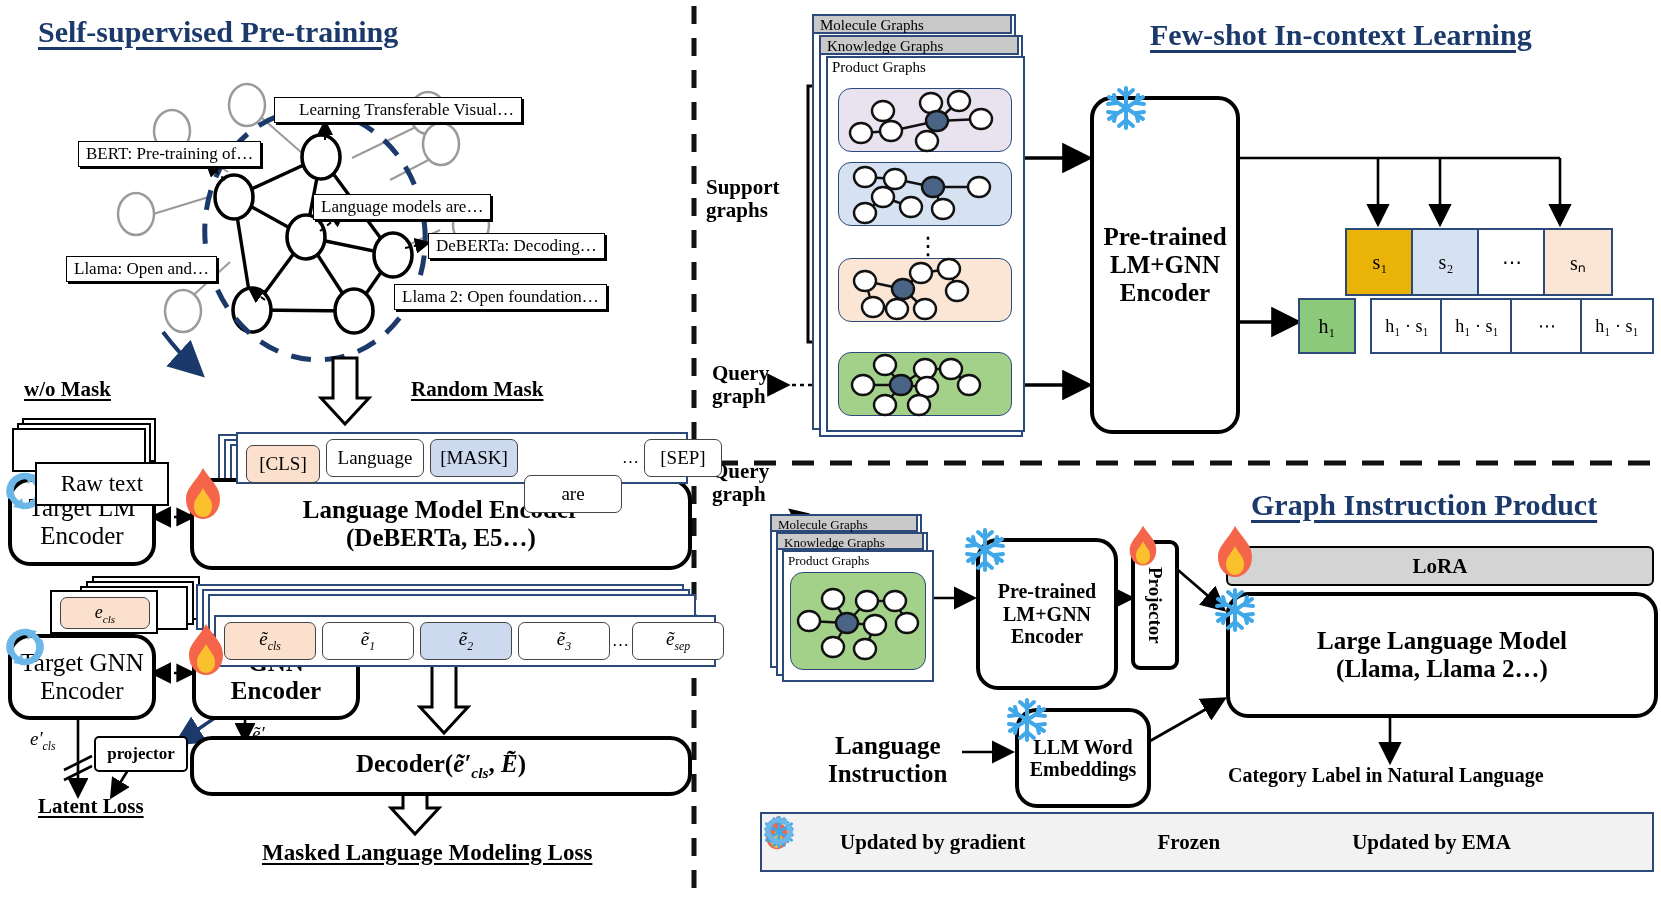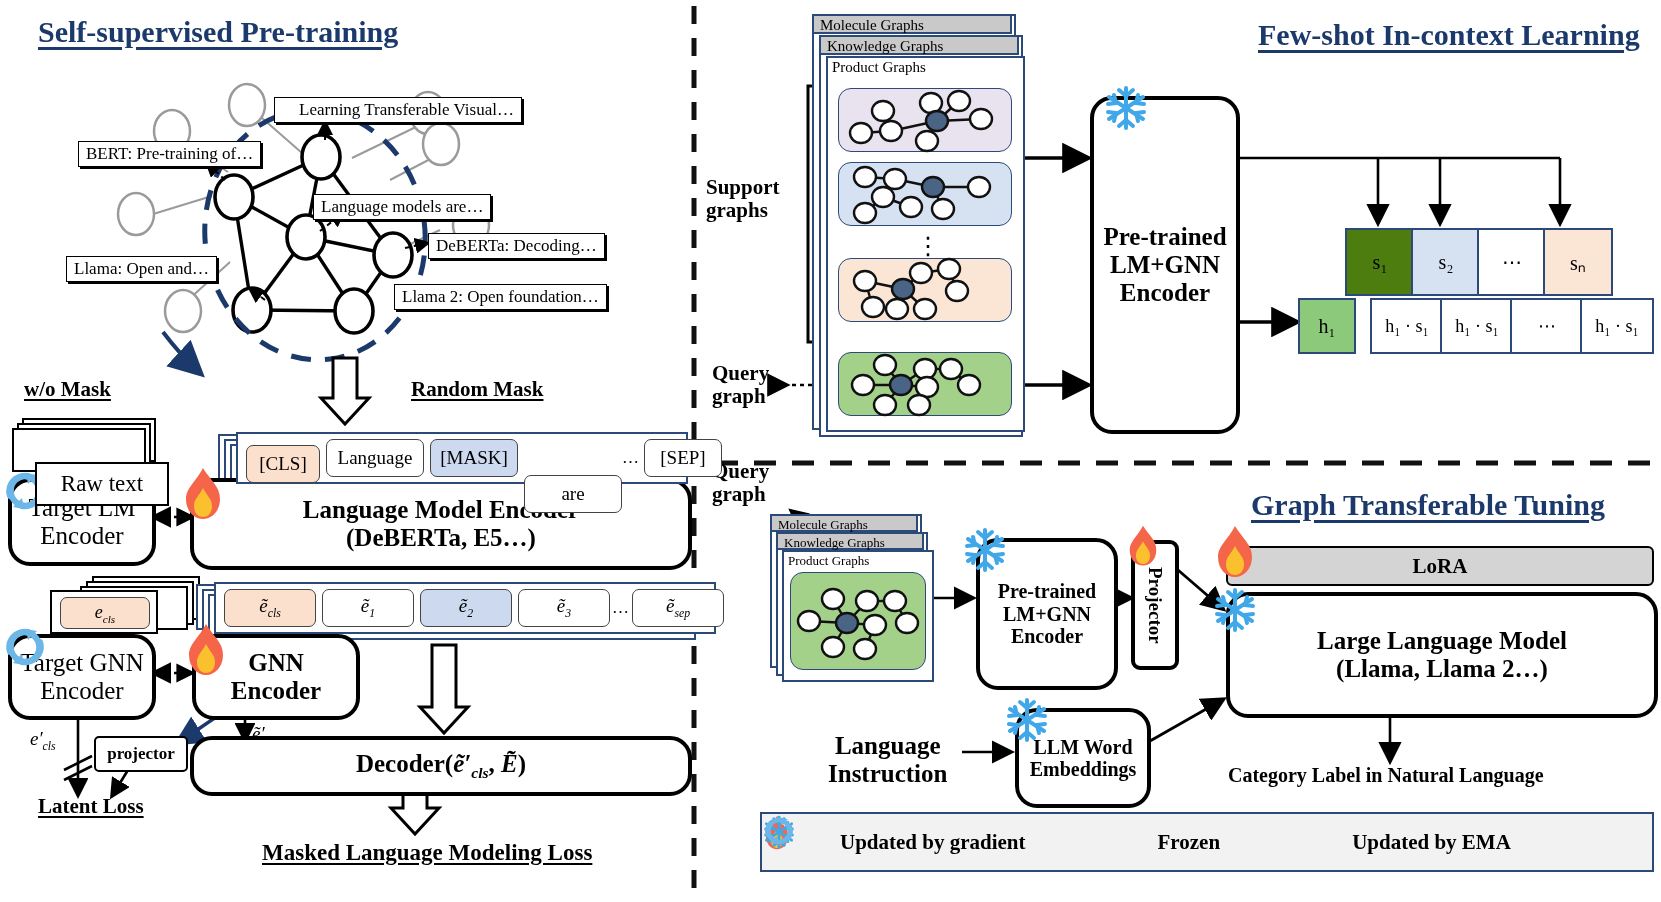--- a/index.html
+++ b/index.html
@@ -238,21 +238,21 @@
 <div class="sqbox" style="left:80px;top:586px;width:104px;height:40px;"></div>
 <div class="sqbox" style="left:50px;top:590px;width:104px;height:40px;z-index:3;">
   <div class="tok" style="left:8px;top:5px;width:88px;height:30px;background:#fbe0cd;font-size:18px;">
     <i>e<span class="mini">cls</span></i>
   </div>
 </div>
 
 <div class="tokrow" style="left:196px;top:584px;width:484px;height:42px;"></div>
 <div class="tokrow" style="left:202px;top:589px;width:484px;height:42px;"></div>
 <div class="tokrow" style="left:208px;top:594px;width:484px;height:42px;"></div>
-<div class="tokrow" style="left:214px;top:582px;width:470px;height:48px;z-index:4;padding-left:28px;">
+<div class="tokrow" style="left:214px;top:615px;width:470px;height:48px;z-index:4;padding-left:28px;">
   <div class="tok" style="left:8px;top:5px;width:90px;height:36px;background:#fbe0cd;font-size:19px;">
       <i>ẽ<span class="mini">cls</span></i>
     </div>
   <div class="tok" style="left:106px;top:5px;width:90px;height:36px;font-size:19px;">
       <i>ẽ<span class="mini">1</span></i>
     </div>
   <div class="tok" style="left:204px;top:5px;width:90px;height:36px;background:#ccd9ef;font-size:19px;">
       <i>ẽ<span class="mini">2</span></i>
     </div>
   <div class="tok" style="left:302px;top:5px;width:90px;height:36px;font-size:19px;">
@@ -292,21 +292,21 @@
 <div class="sqbox" style="left:94px;top:736px;width:90px;height:32px;font-size:17px;font-weight:bold;
      border-radius:5px;">projector</div>
 
 <div class="rbox" style="left:190px;top:736px;width:494px;height:52px;font-size:25px;">
   <span><b>Decoder</b>(<i>ẽ′<span class="mini">cls</span></i>, <i>Ẽ</i>)</span>
 </div>
 
 <div class="lbl ul-bold" style="left:38px;top:795px;font-size:21px;">Latent Loss</div>
 <div class="lbl ul-bold" style="left:262px;top:840px;font-size:23px;">Masked Language Modeling Loss</div>
 
-<div class="sec-title abs" style="left:1258px;top:18px;">Few-shot In-context Learning</div>
+<div class="sec-title abs" style="left:1150px;top:18px;">Few-shot In-context Learning</div>
 
 <div class="stackshadow" style="left:812px;top:14px;width:200px;height:412px;"></div>
 <div class="hdrbar" style="left:812px;top:14px;width:200px;height:20px;">Molecule Graphs</div>
 
 <div class="stackshadow" style="left:819px;top:35px;width:200px;height:398px;"></div>
 <div class="hdrbar" style="left:819px;top:35px;width:200px;height:20px;">Knowledge Graphs</div>
 
 <div class="stackshadow" style="left:826px;top:56px;width:195px;height:372px;background:#fff;"></div>
 <div class="plain" style="left:832px;top:59px;font-size:15px;">Product Graphs</div>
 
@@ -434,38 +434,38 @@
       <line x1="33" y1="29" x2="41" y2="28"></line>
         <line x1="33" y1="29" x2="35" y2="37"></line>
       <line x1="33" y1="19" x2="41" y2="20"></line>
         <line x1="33" y1="19" x2="35" y2="11"></line>
       <line x1="13" y1="29" x2="5" y2="28"></line>
         <line x1="13" y1="29" x2="11" y2="37"></line>
     </g>
   </svg>
 </div>
 
-<div class="sqbox" style="left:1345px;top:228px;width:66px;height:64px;background:#4d7c0f;
+<div class="sqbox" style="left:1345px;top:228px;width:66px;height:64px;background:#eab308;
      border:2px solid #2b4a7a;font-size:20px;">s₁</div>
 <div class="sqbox" style="left:1411px;top:228px;width:66px;height:64px;background:#d6e2f2;
      border:2px solid #2b4a7a;font-size:20px;">s₂</div>
 <div class="sqbox" style="left:1477px;top:228px;width:66px;height:64px;background:#fff;
      border:2px solid #2b4a7a;font-size:20px;">⋯</div>
 <div class="sqbox" style="left:1543px;top:228px;width:66px;height:64px;background:#fbe6d6;
      border:2px solid #2b4a7a;font-size:20px;">sₙ</div>
 
 <div class="sqbox" style="left:1298px;top:298px;width:54px;height:52px;background:#8cc97a;
      border:2px solid #2b4a7a;font-size:20px;">h₁</div>
 
 <div class="sqbox" style="left:1370px;top:298px;width:70px;height:52px;border:2px solid #2b4a7a;font-size:18px;">h₁ · s₁</div>
 <div class="sqbox" style="left:1440px;top:298px;width:70px;height:52px;border:2px solid #2b4a7a;font-size:18px;">h₁ · s₁</div>
 <div class="sqbox" style="left:1510px;top:298px;width:70px;height:52px;border:2px solid #2b4a7a;font-size:18px;">⋯</div>
 <div class="sqbox" style="left:1580px;top:298px;width:70px;height:52px;border:2px solid #2b4a7a;font-size:18px;">h₁ · s₁</div>
 
-<div class="sec-title abs" style="left:1251px;top:488px;">Graph Transferable Tuning</div>
+<div class="sec-title abs" style="left:1251px;top:488px;">Graph Instruction Product</div>
 
 <div class="lbl" style="left:712px;top:460px;font-size:21px;white-space:pre-line;">Query
 graph</div>
 
 <div class="stackshadow" style="left:770px;top:514px;width:148px;height:150px;"></div>
 <div class="hdrbar" style="left:770px;top:514px;width:148px;height:18px;font-size:13px;">Molecule Graphs</div>
 <div class="stackshadow" style="left:776px;top:532px;width:148px;height:140px;"></div>
 <div class="hdrbar" style="left:776px;top:532px;width:148px;height:18px;font-size:13px;">Knowledge Graphs</div>
 <div class="stackshadow" style="left:782px;top:550px;width:148px;height:128px;background:#fff;"></div>
 <div class="plain" style="left:788px;top:553px;font-size:13px;">Product Graphs</div>

